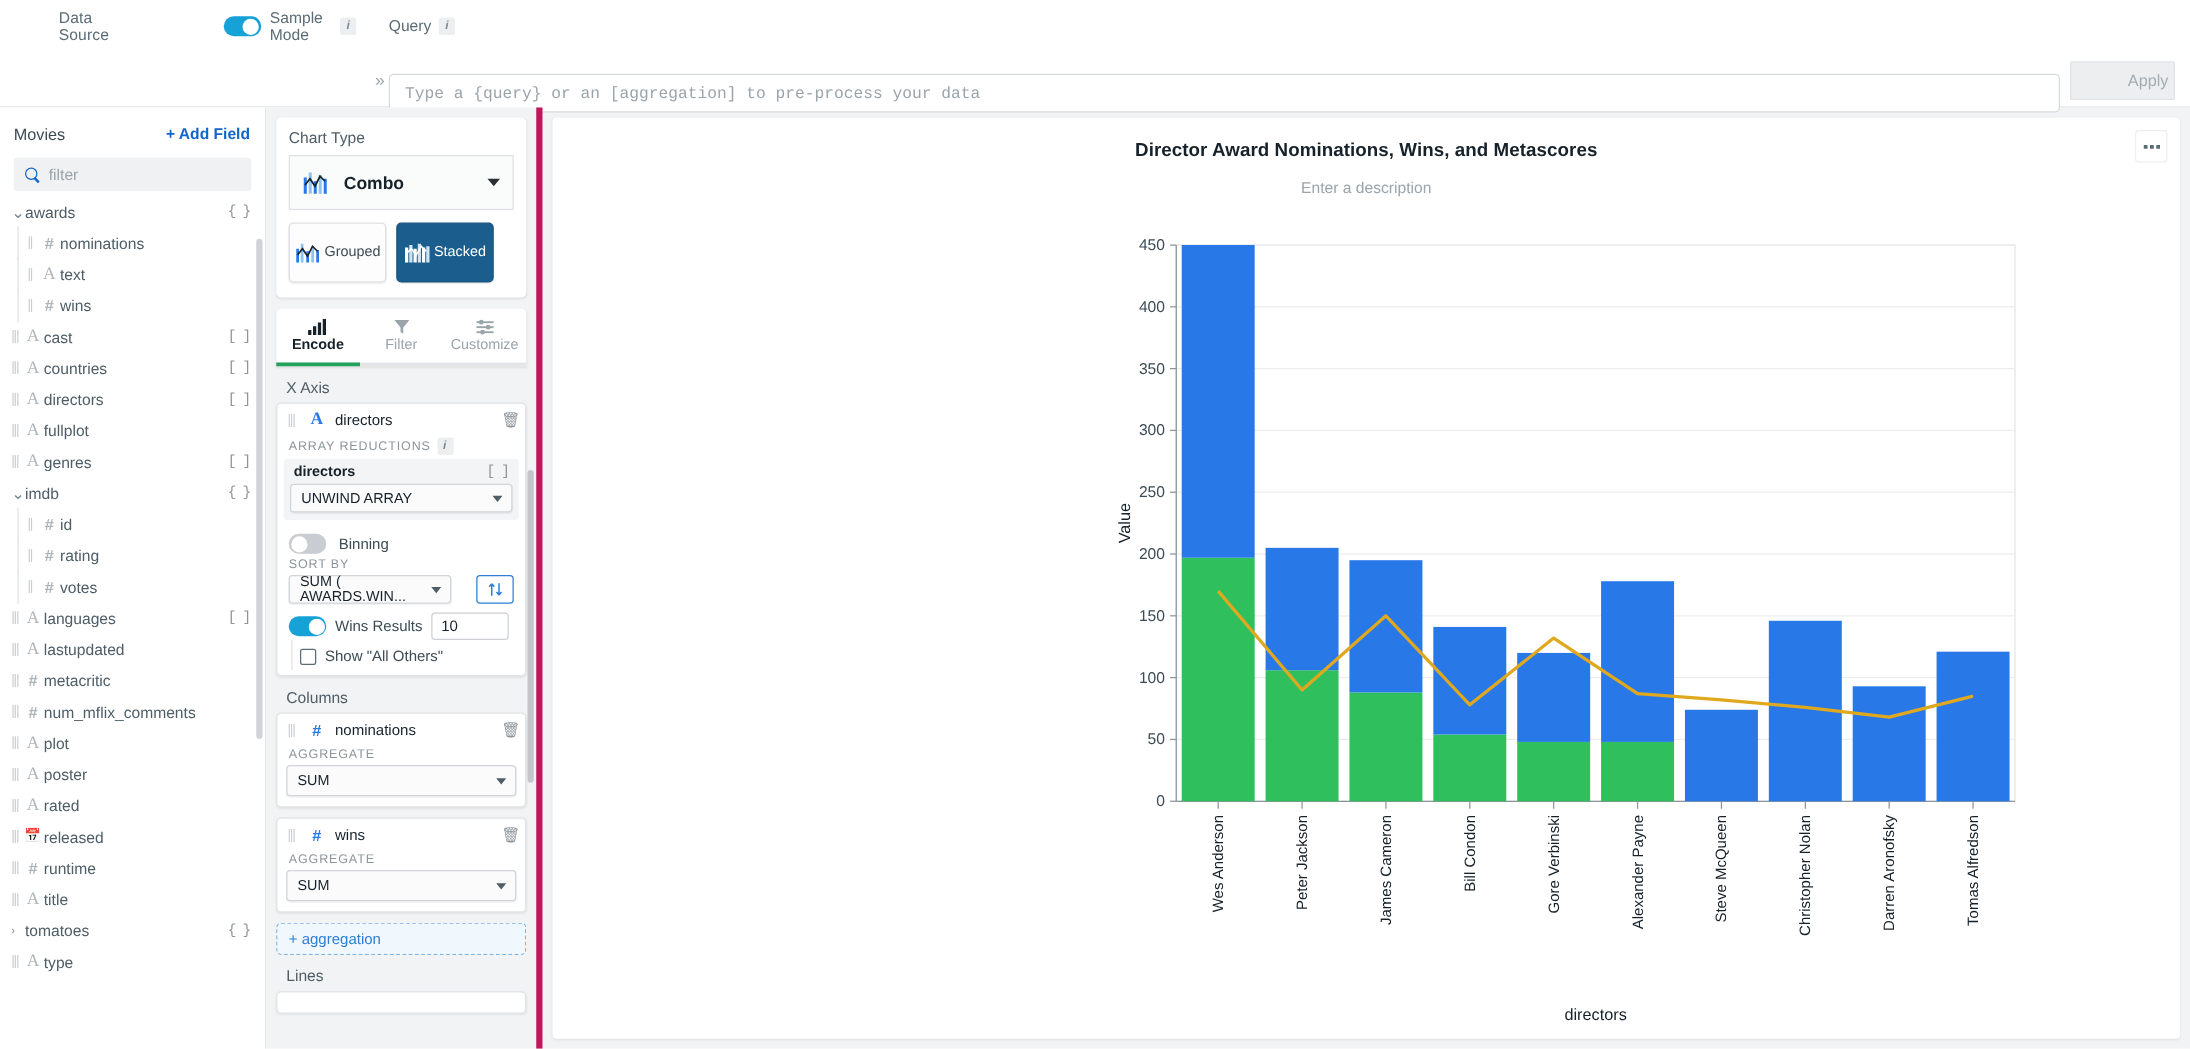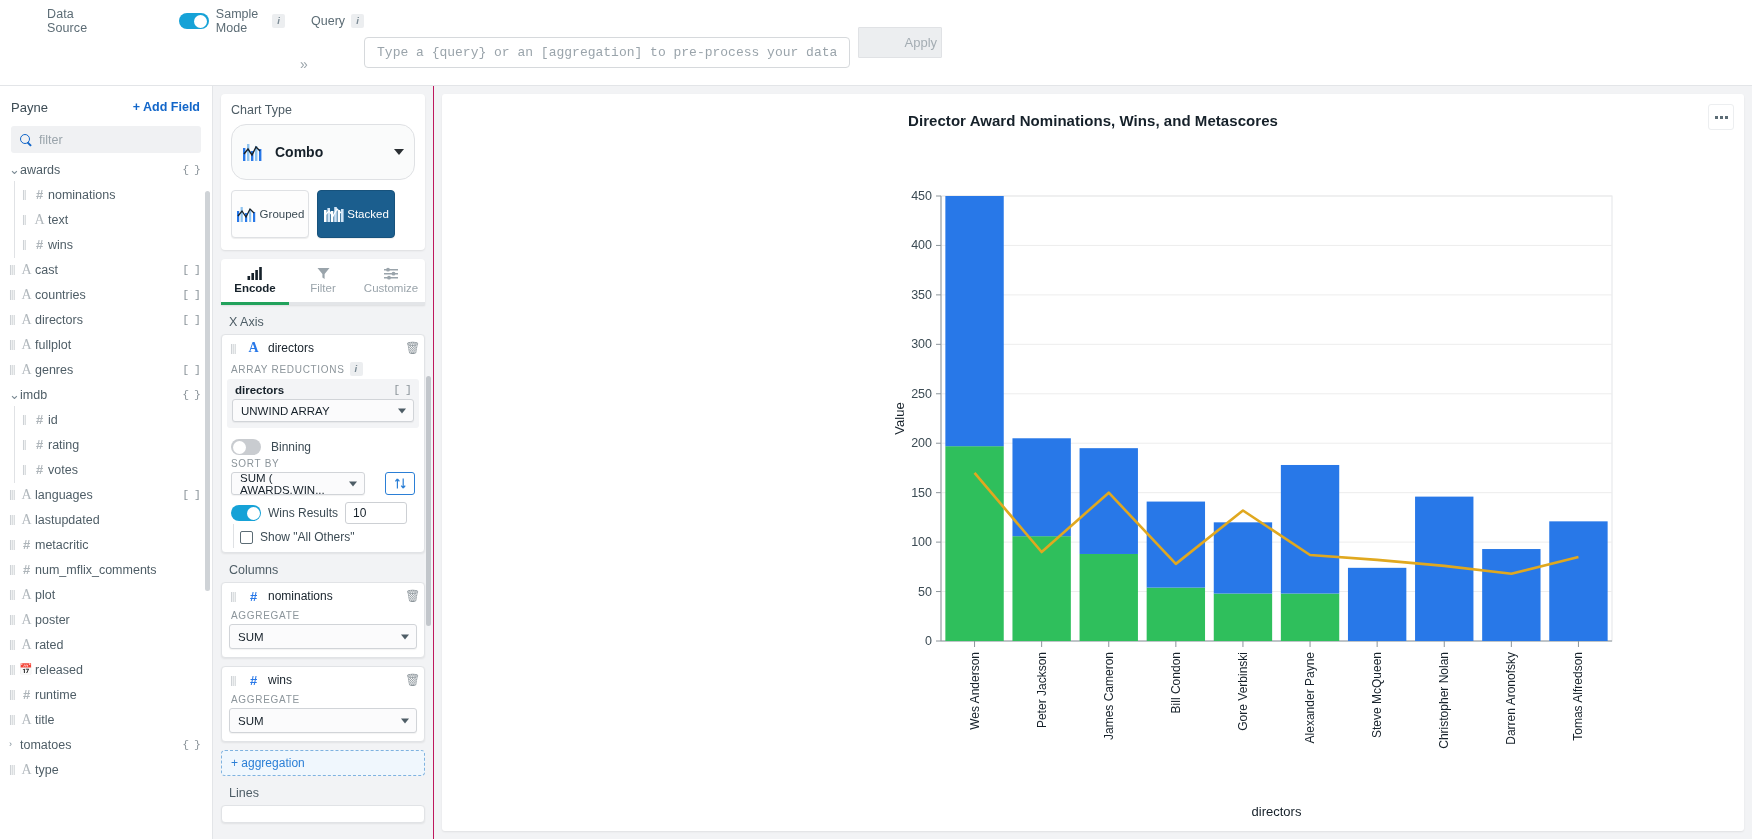--- a/index.html
+++ b/index.html
@@ -47,21 +47,21 @@
   }
   .select-box .caret {
     position: absolute; right: 9px; top: 50%; transform: translateY(-50%);
     width: 0; height: 0; border-left: 5px solid transparent; border-right: 5px solid transparent;
     border-top: 6px solid #2a2f33;
   }
   .chev-sep {
     align-self: flex-end; margin: 0 0 13px 0; color: #9aa4ab;
     font-size: 14px; width: 14px; text-align: center; flex: 0 0 14px;
   }
-  .query-block { flex: 1; padding: 10px 12px 0 0; display: flex; flex-direction: row; }
+  .query-block { flex: 1; padding: 10px 12px 0 0; display: flex; flex-direction: column; }
   .q-head { display: flex; align-items: center; gap: 6px; height: 22px; }
   .q-label { font-size: 12.5px; color: #5c6c75; }
   .q-row { display: flex; margin-top: 6px; gap: 8px; align-items: center; }
   .q-input {
     flex: 1; height: 31px; border: 1px solid #d6d9dc; border-radius: 4px;
     background: #fff; padding: 0 12px; font-size: 13px;
     font-family: "Liberation Mono", monospace; color: #9aa4ab;
     display: flex; align-items: center; margin-top: 21px;
   }
   .apply-btn {
@@ -120,28 +120,28 @@
   .ftype.str { font-family: "Liberation Serif", serif; font-size: 14px; color: #b0b7bc; }
   .ftype.date { font-size: 11px; color: #b8ccd8; }
   .fname { flex: 1; white-space: nowrap; overflow: hidden; }
   .fbrace { color: #8c959b; font-size: 11.5px; font-family: "Liberation Mono", monospace; letter-spacing: -1px;}
   .sb-track { position: absolute; right: 2px; top: 105px; width: 5px; height: 405px; }
   .sb-thumb { width: 5px; height: 400px; background: #cfd3d7; border-radius: 3px; }
 
   
   .encode-col {
     width: 221px; flex: 0 0 221px; background: #f2f3f5;
-    border-right: 1px solid #be185d; display: flex; flex-direction: column;
+    border-right: 5px solid #be185d; display: flex; flex-direction: column;
     position: relative; overflow: hidden;
   }
   .card { background: #fff; margin: 8px 8px 0 8px; border-radius: 4px; box-shadow: 0 1px 2px rgba(0,0,0,.09); }
   .ct-card { padding: 9px 10px 12px 10px; }
   .ct-title { font-size: 12.5px; color: #4e5d66; margin-bottom: 7px; }
   .ct-select {
-    height: 56px; border: 1px solid #dfe1e4; border-radius: 15px; background: #fafbfb;
+    height: 44px; border: 1px solid #dfe1e4; border-radius: 0; background: #fafbfb;
     display: flex; align-items: center; padding: 0 10px; gap: 11px; position: relative; cursor: pointer;
   }
   .ct-name { font-size: 14px; color: #16212a; font-weight: bold; }
   .ct-select .caret2 {
     position: absolute; right: 10px; top: 50%; transform: translateY(-50%);
     width: 0; height: 0; border-left: 5px solid transparent; border-right: 5px solid transparent;
     border-top: 6px solid #2a2f33;
   }
   .seg-row { display: flex; gap: 8px; margin-top: 10px; }
   .seg {
@@ -261,21 +261,21 @@
         <div class="q-input">Type a {query} or an [aggregation] to pre-process your data</div>
         <div class="apply-btn">Apply</div>
       </div>
     </div>
   </div>
 
   <div class="body">
 
     <div class="fields">
       <div class="fields-head">
-        <span class="fields-title">Payne</span>
+        <span class="fields-title">Movies</span>
         <span class="add-field">+ Add Field</span>
       </div>
       <div class="filter-row">
         <span class="mag"></span>
         <span class="filter-ph">filter</span>
       </div>
       <div class="field-list" id="field-list">
           <div class="frow">
             <span class="arrow" style="font-size: 13px; line-height: 4px;">⌄</span>
             <span class="fname">awards</span>
@@ -586,20 +586,21 @@
     </div>
 
     <div class="chart-wrap">
       <div class="chart-card">
         <div class="kebab">
           <i></i>
           <i></i>
           <i></i>
         </div>
         <div class="chart-title">Director Award Nominations, Wins, and Metascores</div>
+        <div class="chart-desc">Enter a description</div>
         <div class="plot-host">
           <svg id="plot" width="1316" height="660" viewBox="0 0 1316 660">
               <rect x="499" y="22" width="671" height="445" fill="#fff" stroke="#e3e5e8" stroke-width="1"></rect>
               <line x1="494" y1="467" x2="499" y2="467" stroke="#8c959b" stroke-width="1"></line>
               <text x="490" y="471" text-anchor="end" font-size="12.5" fill="#3c4b54" font-family="&quot;Liberation Sans&quot;, sans-serif">0</text>
               <line x1="499" y1="417.55555555555554" x2="1170" y2="417.55555555555554" stroke="#ededed" stroke-width="1"></line>
               <line x1="494" y1="417.55555555555554" x2="499" y2="417.55555555555554" stroke="#8c959b" stroke-width="1"></line>
               <text x="490" y="421.55555555555554" text-anchor="end" font-size="12.5" fill="#3c4b54" font-family="&quot;Liberation Sans&quot;, sans-serif">50</text>
               <line x1="499" y1="368.1111111111111" x2="1170" y2="368.1111111111111" stroke="#ededed" stroke-width="1"></line>
               <line x1="494" y1="368.1111111111111" x2="499" y2="368.1111111111111" stroke="#8c959b" stroke-width="1"></line>

